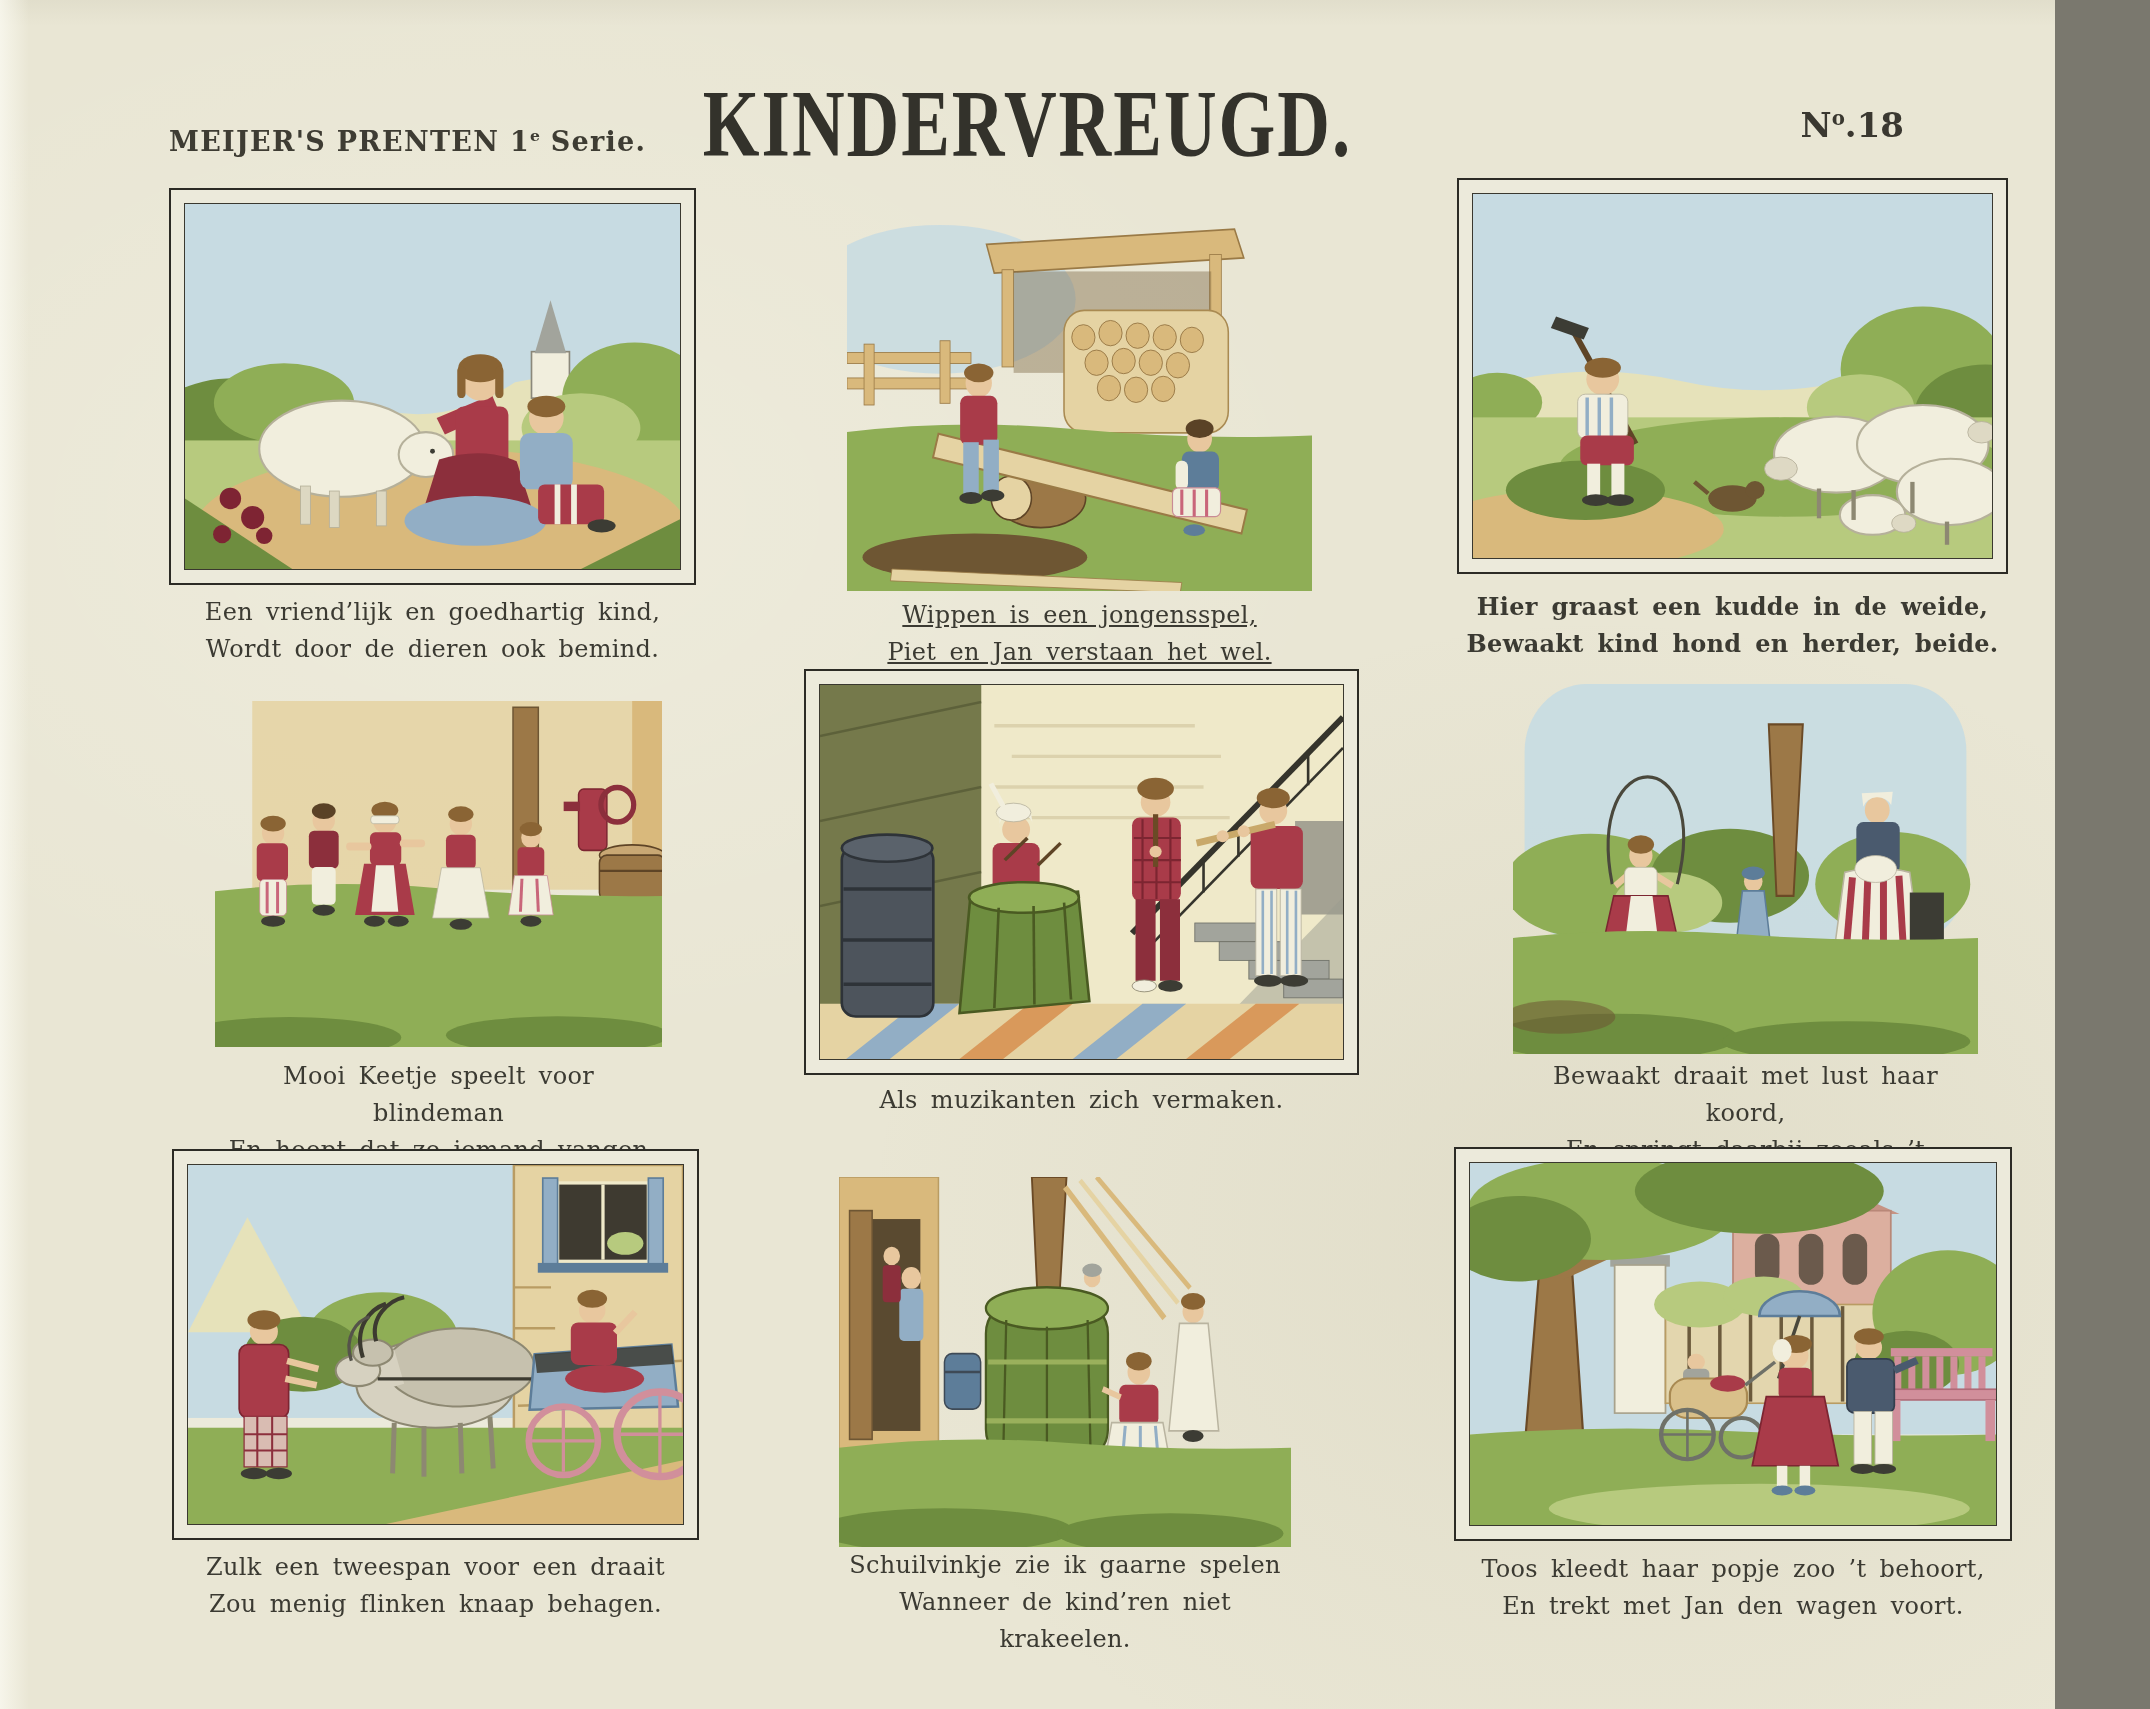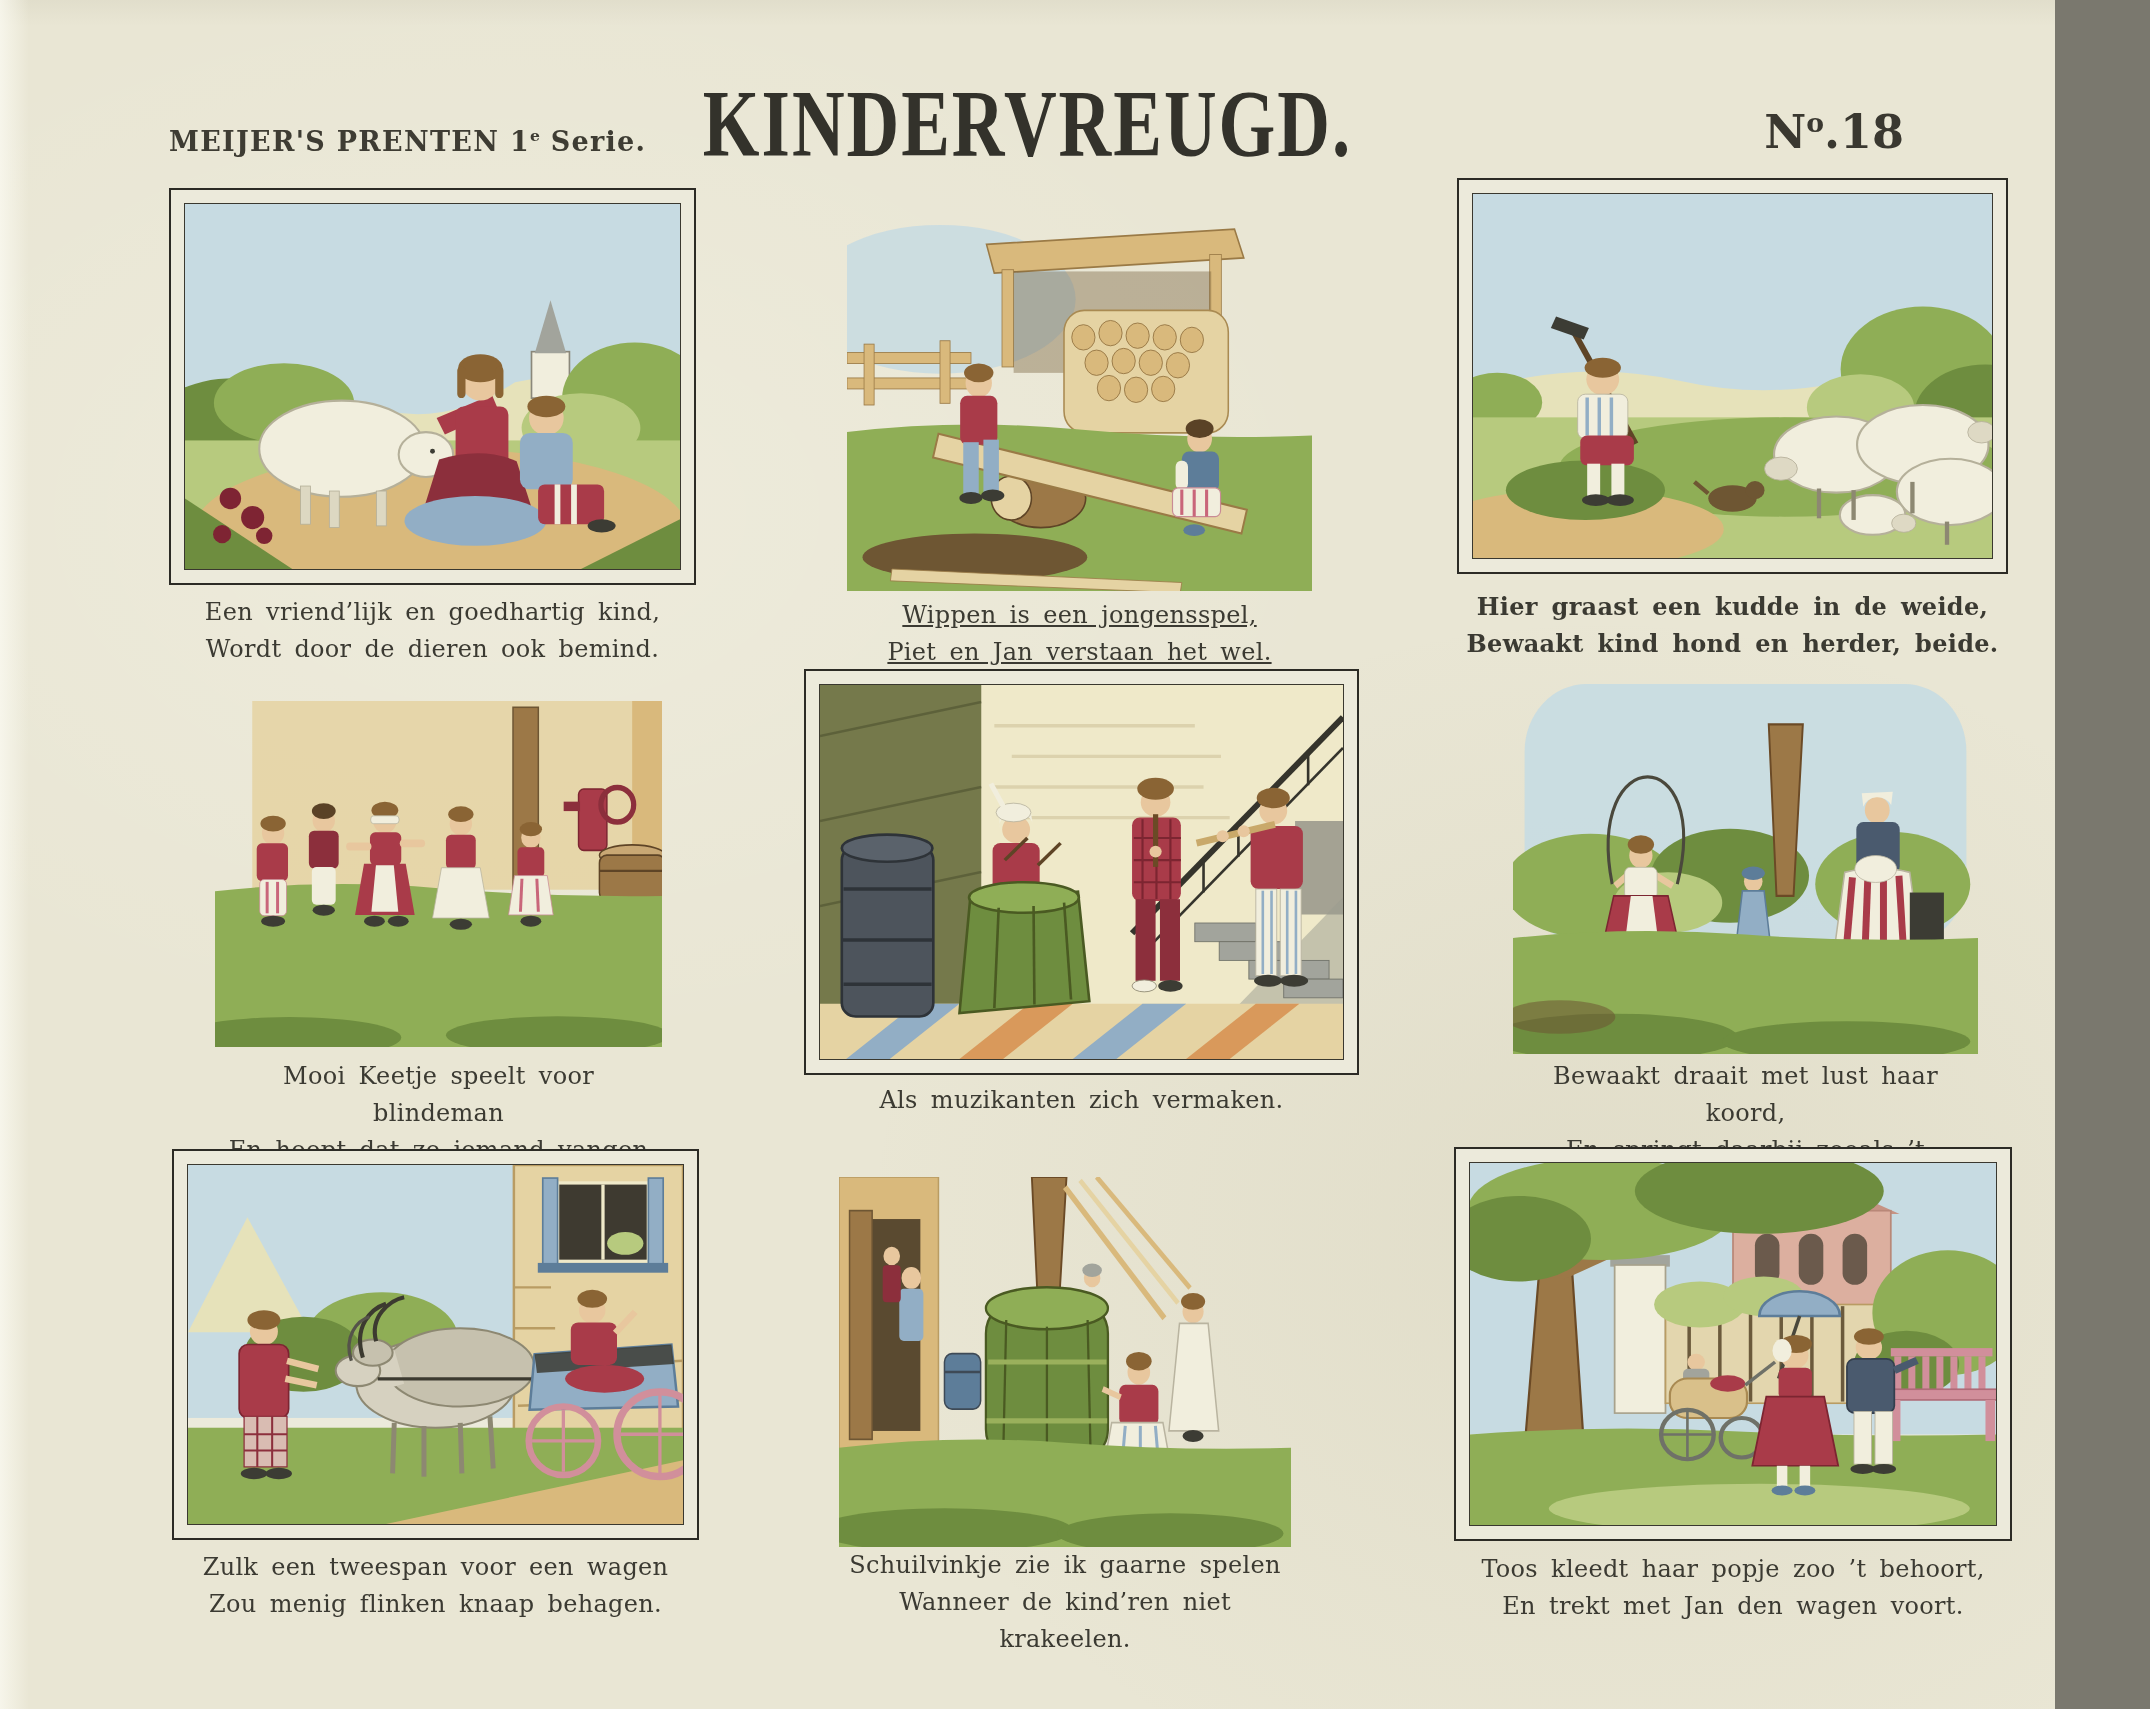--- a/index.html
+++ b/index.html
@@ -16,21 +16,21 @@
     content:"";position:absolute;inset:0;pointer-events:none;
     background:linear-gradient(90deg, rgba(250,249,240,.8) 0px, rgba(233,230,212,0) 29px),
                linear-gradient(180deg, rgba(120,115,90,.07) 0, transparent 26px),
                radial-gradient(2237px 1807px at 50% 48%, transparent 78%, rgba(110,105,80,.10) 100%);
   }
   .hdr-series{position:absolute;left:169px;top:126px;font-size:27px;font-weight:700;letter-spacing:1.3px;color:#3e3c33;}
   .hdr-series sup,.hdr-no sup{font-size:.58em;vertical-align:super;letter-spacing:0;}
   .hdr-title{position:absolute;left:0;right:0;top:76px;text-align:center;
     font-family:"Liberation Serif", serif;font-weight:700;font-size:96px;line-height:1;
     letter-spacing:2.6px;color:#33322b;transform:scaleX(.76);}
-  .hdr-no{position:absolute;right:151px;top:105px;font-size:46px;font-weight:700;color:#3a3830;}
+  .hdr-no{position:absolute;right:151px;top:105px;font-size:34px;font-weight:700;color:#3a3830;}
 
   .panel{position:absolute;box-sizing:border-box;}
   .panel.framed{border:2.6px solid #2c2b25;padding:13px;background:#eceadb;}
   .panel.framed .art{border:1.7px solid #3a382f;}
   .art{position:relative;width:100%;height:100%;box-sizing:border-box;overflow:hidden;}
   .art svg{width:100%;height:100%;display:block;}
   .caption{position:absolute;text-align:center;font-size:24px;line-height:1.55;
     color:#3b3a32;word-spacing:5.2px;letter-spacing:0.3px;}
 
   
@@ -453,21 +453,21 @@
         <line x1="84" y1="308" x2="84" y2="370" stroke="#8c2f3c" stroke-width="2.5"></line>
         <line x1="102" y1="308" x2="102" y2="370" stroke="#8c2f3c" stroke-width="2.5"></line>
         <line x1="68" y1="330" x2="120" y2="330" stroke="#8c2f3c" stroke-width="2.5"></line>
         <line x1="68" y1="350" x2="120" y2="350" stroke="#8c2f3c" stroke-width="2.5"></line>
         <ellipse cx="80" cy="378" rx="16" ry="7" class="f-drk"></ellipse>
           <ellipse cx="110" cy="378" rx="16" ry="7" class="f-drk"></ellipse>
       </svg>
     </div>
   </div>
   <div class="caption" style="left:172px;top:1549px;width:527px;">
-    <div>Zulk een tweespan voor een wagen</div>
+    <div>Zulk een tweespan voor een draait</div>
     <div>Zou menig flinken knaap behagen.</div>
   </div>
 
   <div class="panel vignette" style="left:839px;top:1177px;width:452px;height:370px;">
     <div class="art">
       <svg viewBox="0 0 600 440" preserveAspectRatio="none">
         <rect width="132" height="342" class="f-tan" stroke="#b99c63" stroke-width="2"></rect>
         <rect x="26" y="50" width="82" height="252" fill="#5a4a30"></rect>
         <circle cx="96" cy="120" r="13" class="f-skin"></circle>
         <rect x="80" y="133" width="32" height="62" rx="6" class="f-blu"></rect>

